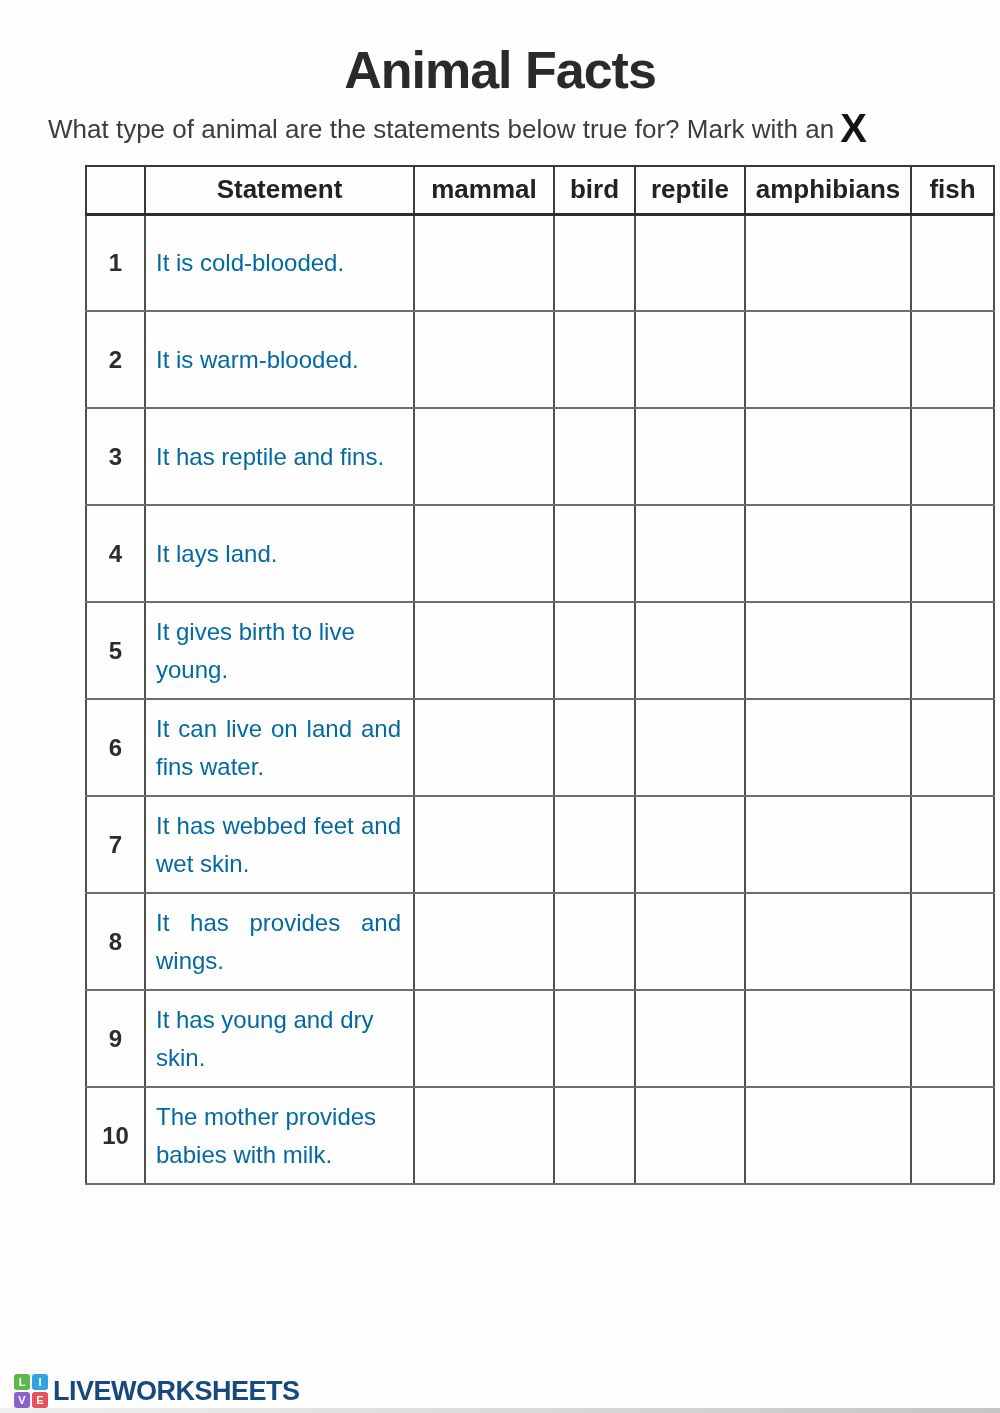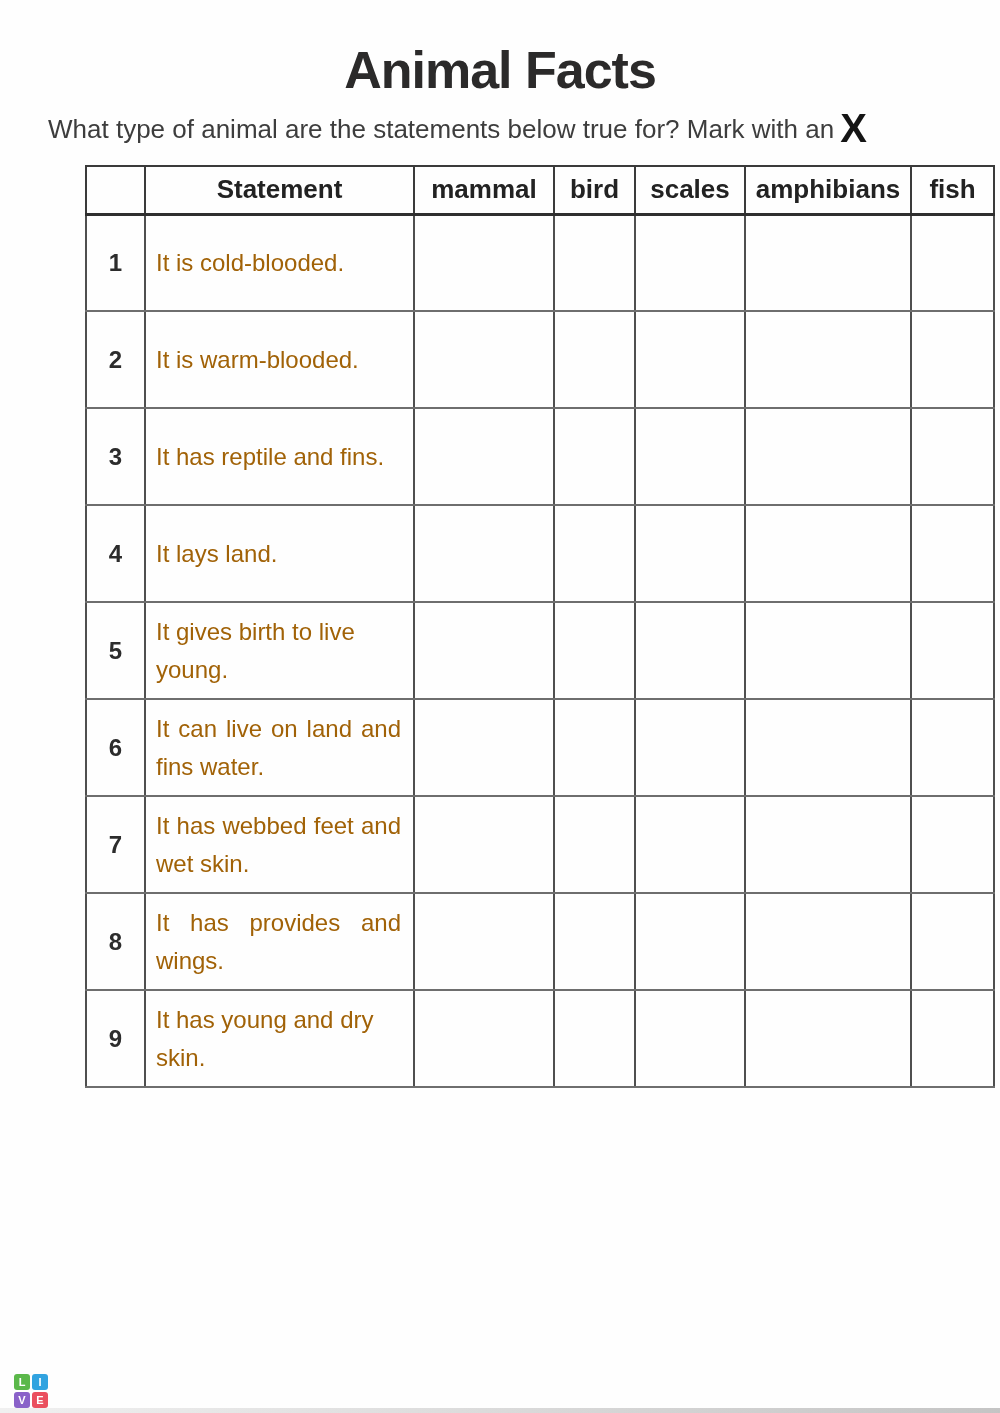--- a/index.html
+++ b/index.html
@@ -68,21 +68,21 @@
 
   td.num-cell {
     text-align: center;
     font-size: 24px;
     font-weight: 600;
     color: #2c2c2c;
   }
   td.stmt-cell {
     font-size: 24px;
     line-height: 38px;
-    color: #a16207;
+    color: #0369a1;
     padding: 0 12px 0 10px;
     text-align: left;
   }
   td.stmt-cell.justify { text-align: justify; }
 
   .footer-brand {
     position: absolute;
     left: 14px; top: 1374px;
     display: flex;
     align-items: center;
@@ -137,21 +137,21 @@
       <col style="width:110px">
       <col style="width:166px">
       <col style="width:83px">
   </colgroup>
   <tbody>
       <tr class="header-row">
     <th></th>
     <th>Statement</th>
     <th>mammal</th>
     <th>bird</th>
-    <th>scales</th>
+    <th>reptile</th>
     <th>amphibians</th>
     <th>fish</th>
   </tr>
 
   <tr class="data-row">
     <td class="num-cell">1</td>
     <td class="stmt-cell">It is cold-blooded.</td>
     <td class="ans"></td>
     <td class="ans"></td>
     <td class="ans"></td>
@@ -232,26 +232,36 @@
   <tr class="data-row">
     <td class="num-cell">9</td>
     <td class="stmt-cell">It has young and dry skin.</td>
     <td class="ans"></td>
     <td class="ans"></td>
     <td class="ans"></td>
     <td class="ans"></td>
     <td class="ans"></td>
   </tr>
 
+  <tr class="data-row">
+    <td class="num-cell">10</td>
+    <td class="stmt-cell">The mother provides babies with milk.</td>
+    <td class="ans"></td>
+    <td class="ans"></td>
+    <td class="ans"></td>
+    <td class="ans"></td>
+    <td class="ans"></td>
+  </tr>
 
 </tbody>
   </table>
 
 <div class="footer-brand">
   <div class="logo-grid">
     <span class="logo-sq" style="background: rgb(91, 184, 74);">L</span>
     <span class="logo-sq" style="background: rgb(49, 163, 224);">I</span>
     <span class="logo-sq" style="background: rgb(138, 98, 201);">V</span>
     <span class="logo-sq" style="background: rgb(234, 79, 94);">E</span>
   </div>
+  <span class="brand-text" style="color: rgb(23, 73, 124);">LIVEWORKSHEETS</span>
 </div>
 
 <div class="bottom-strip"></div>
 
 </body></html>

